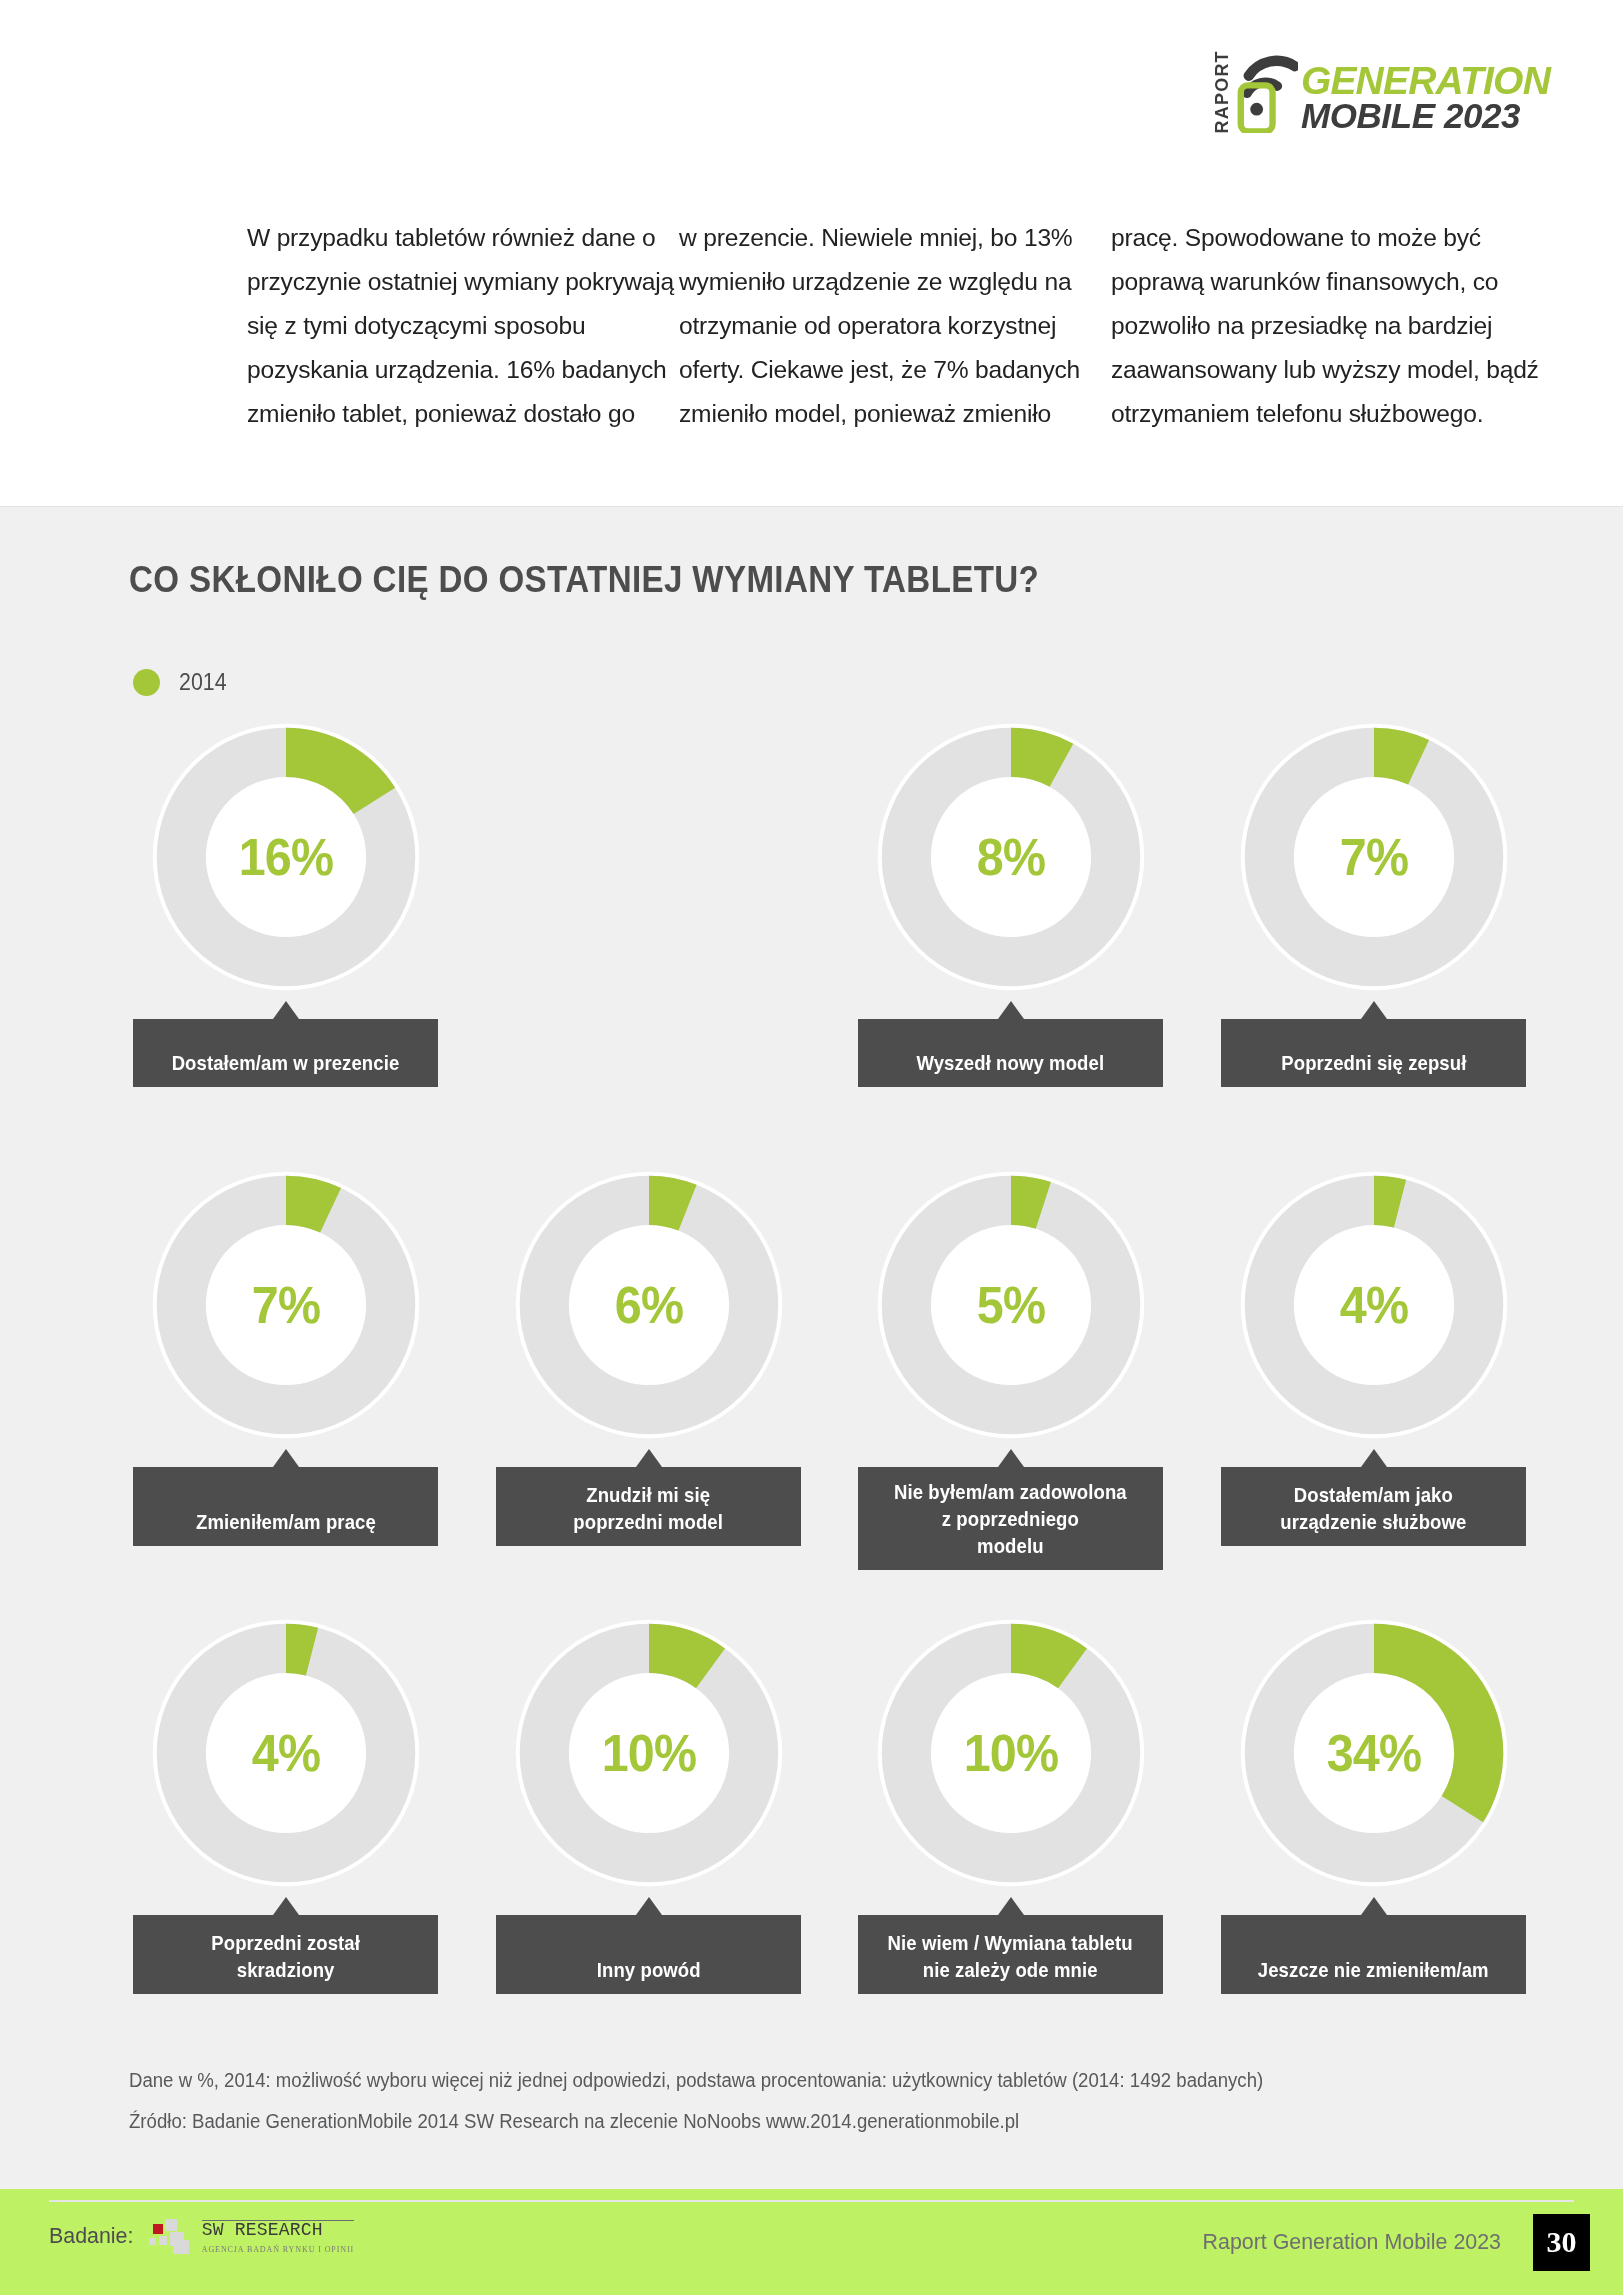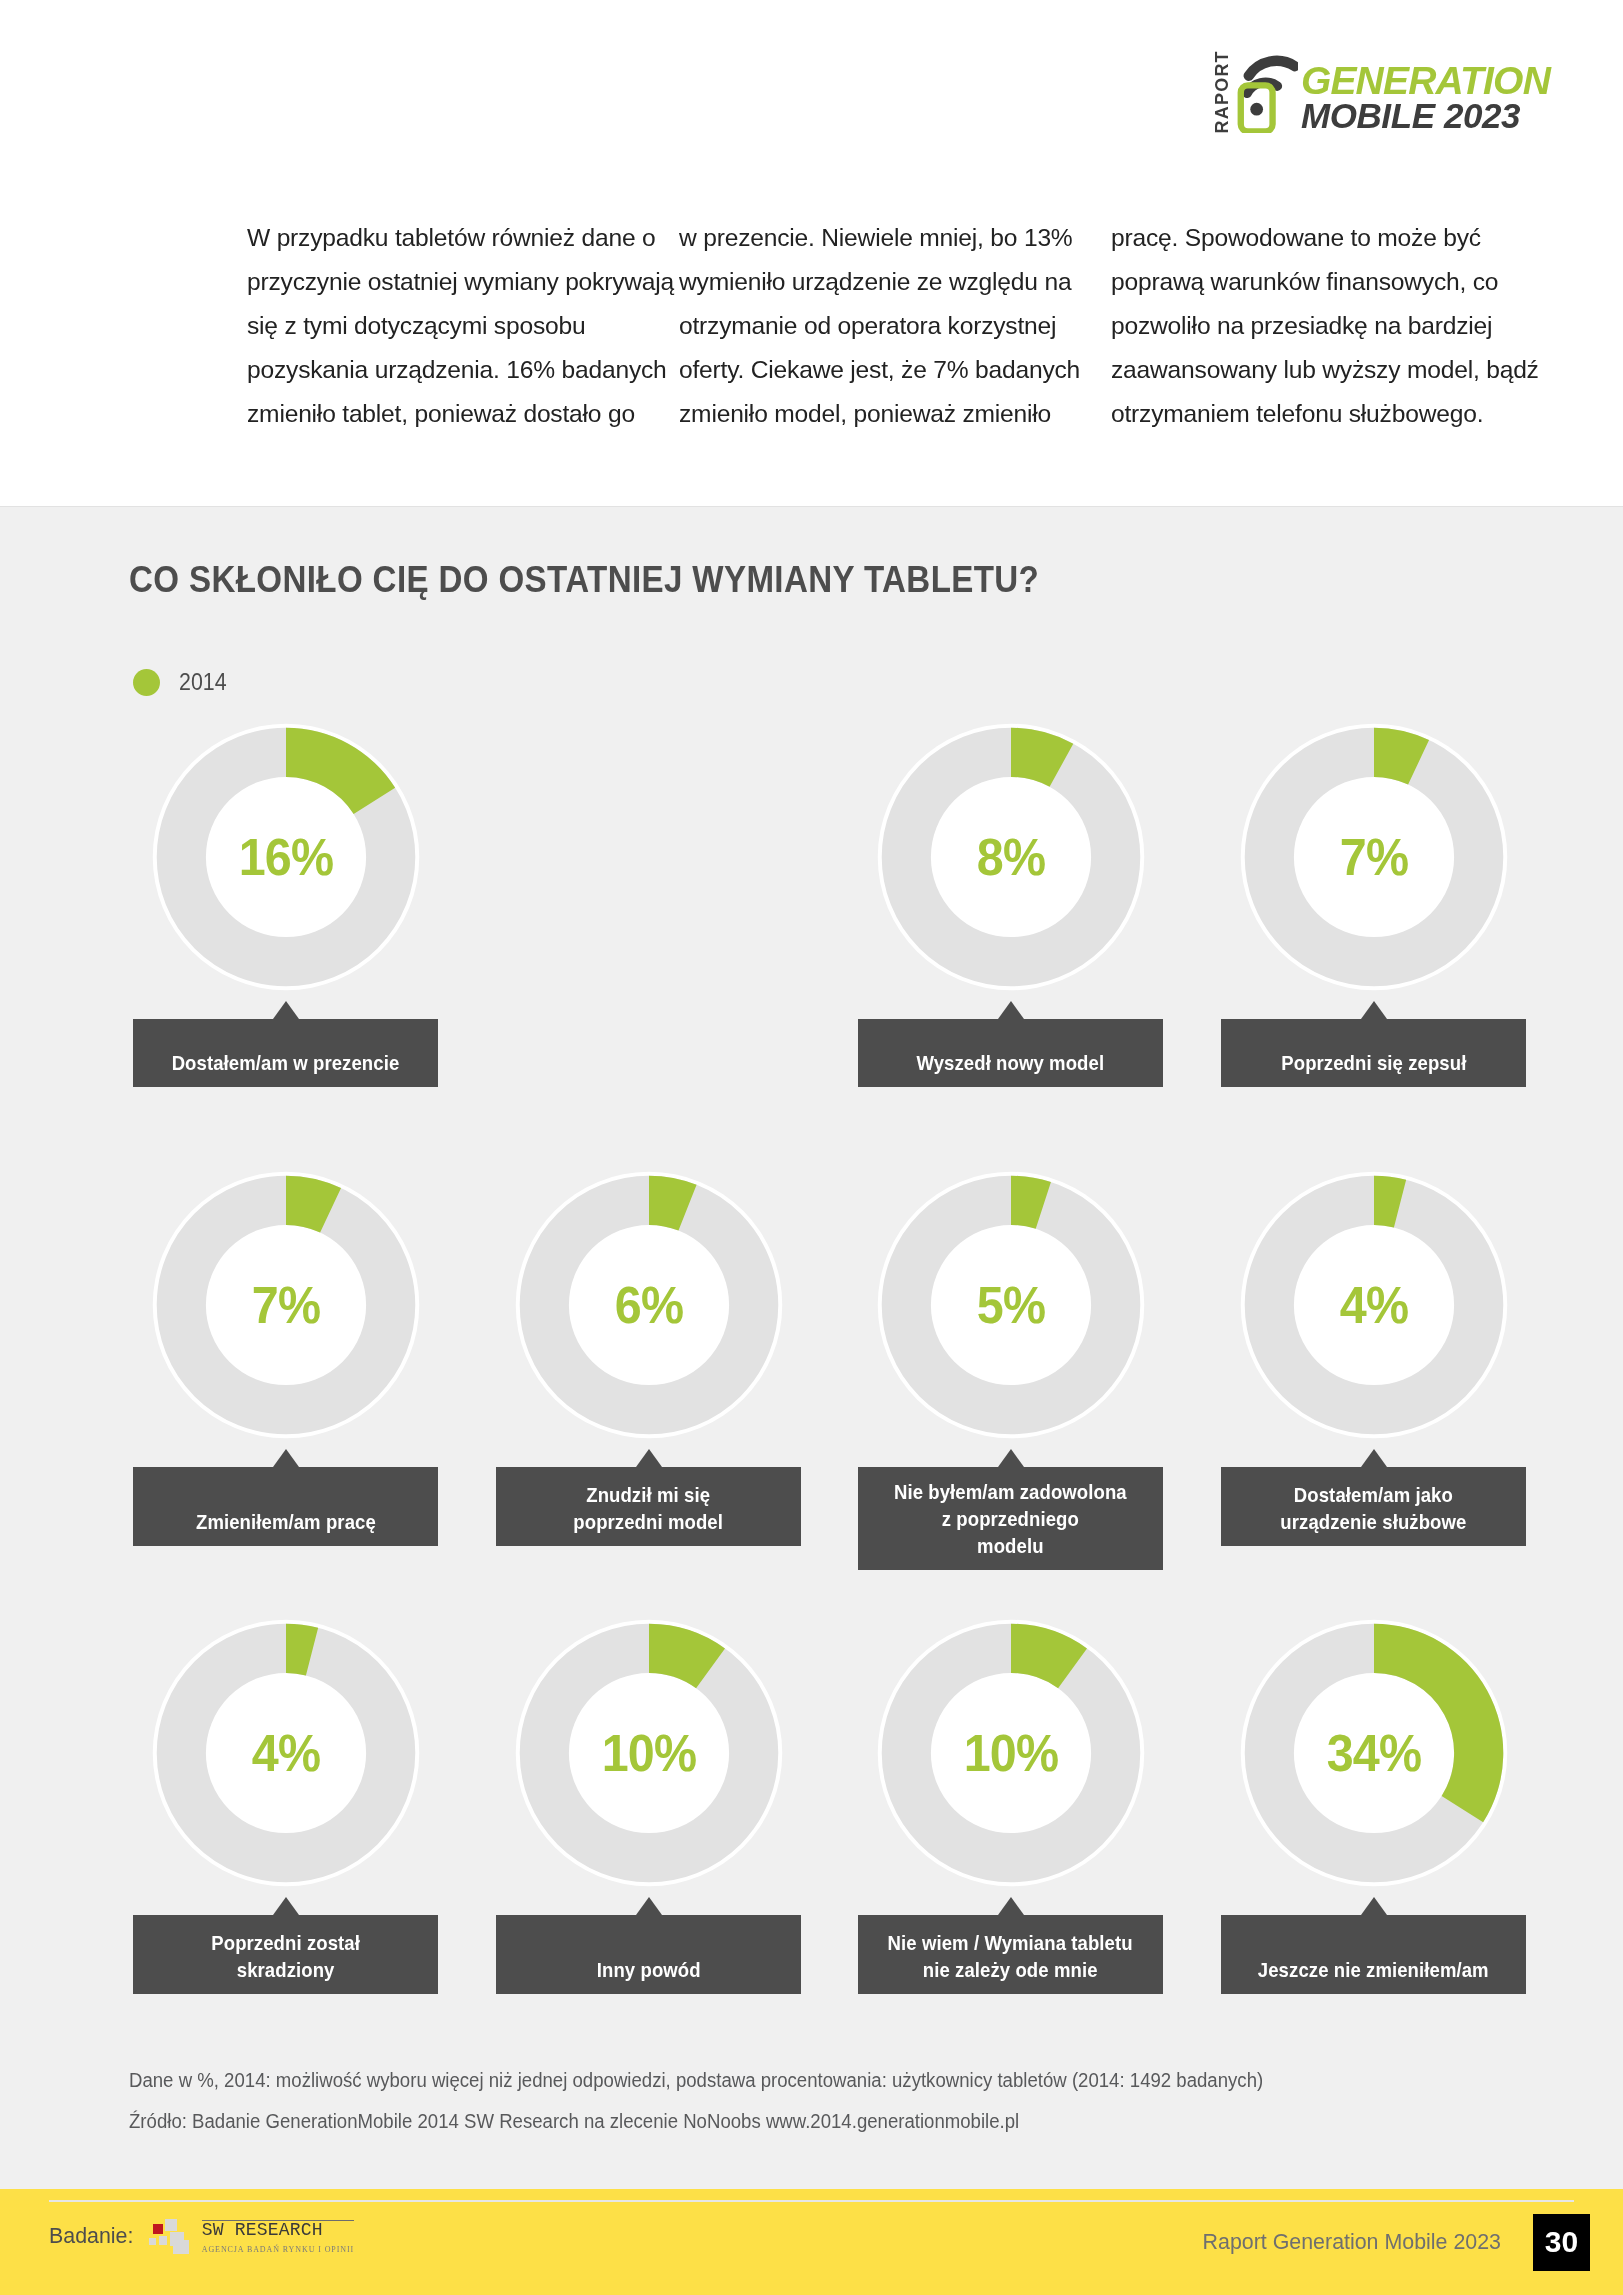--- a/index.html
+++ b/index.html
@@ -117,21 +117,21 @@
   
   .notes{position:absolute;left:129px;top:1553px;}
   .note{
     font-family:"Liberation Sans", sans-serif;
     font-size:20px;color:#58595b;line-height:41px;
     transform:scaleX(0.93);transform-origin:left center;
     white-space:nowrap;
   }
 
   
-  .footer{position:absolute;left:0;top:2189px;width:1623px;height:106px;background:#fde047;}
+  .footer{position:absolute;left:0;top:2189px;width:1623px;height:106px;background:#bef264;}
   .footer-left{position:absolute;left:49px;top:30px;display:flex;align-items:center;}
   .footer-badanie{
     font-size:21.4px;color:#4d4d4d;
     font-family:"Liberation Sans", sans-serif;margin-right:14.3px;
   }
   .sw-logo{display:flex;align-items:center;}
   .sw-squares{position:relative;width:46px;height:35px;margin-right:8px;}
   .sq{position:absolute;background:#d9d9d9;}
   .sq.red{background:#c0181f;}
   .sw-text{display:flex;flex-direction:column;line-height:1;}
@@ -146,21 +146,21 @@
   }
   .footer-right{position:absolute;right:0;top:0;height:106px;display:flex;align-items:center;}
   .footer-report{
     font-size:21.4px;color:#6f6f6f;margin-right:32px;
     font-family:"Liberation Sans", sans-serif;
   }
   .pagebox{
     width:57px;height:57px;background:#000;color:#fff;
     display:flex;align-items:center;justify-content:center;
     font-size:30px;font-weight:bold;margin-right:33px;
-    font-family:Liberation Sans, sans-serif;
+    font-family:Liberation Serif, serif;
   }
   .footer-rule{position:absolute;left:49px;right:49px;top:11px;height:1.6px;background:#e6e6e6;}
 </style>
 </head>
 <body>
 
 <div class="header">
   <div class="logo">
     <div class="logo-raport">RAPORT</div>
     <div class="logo-mark">

